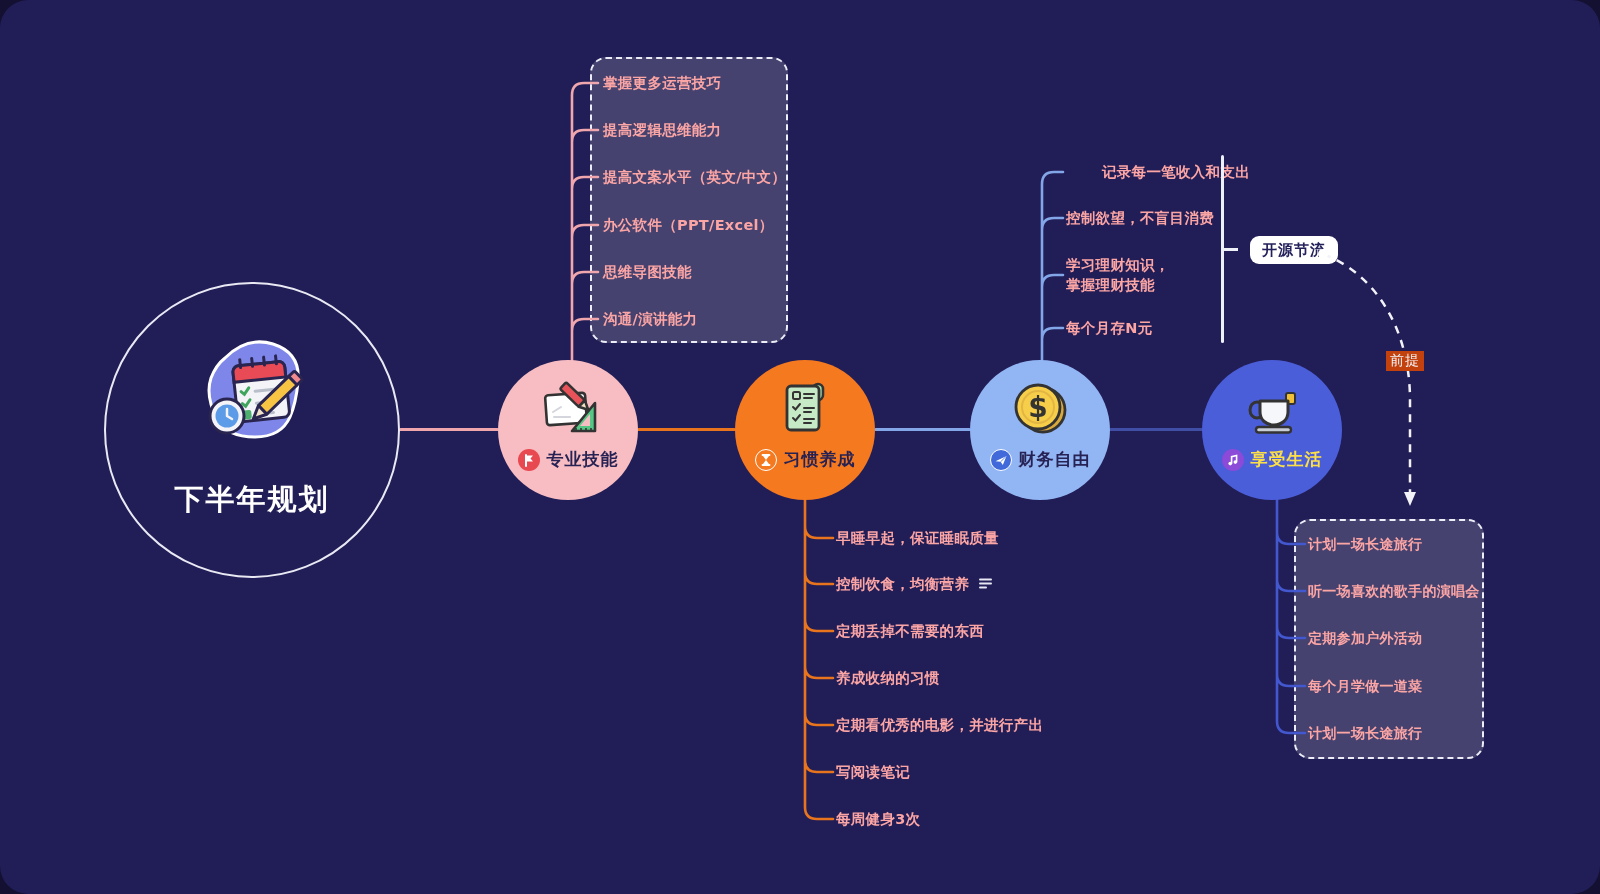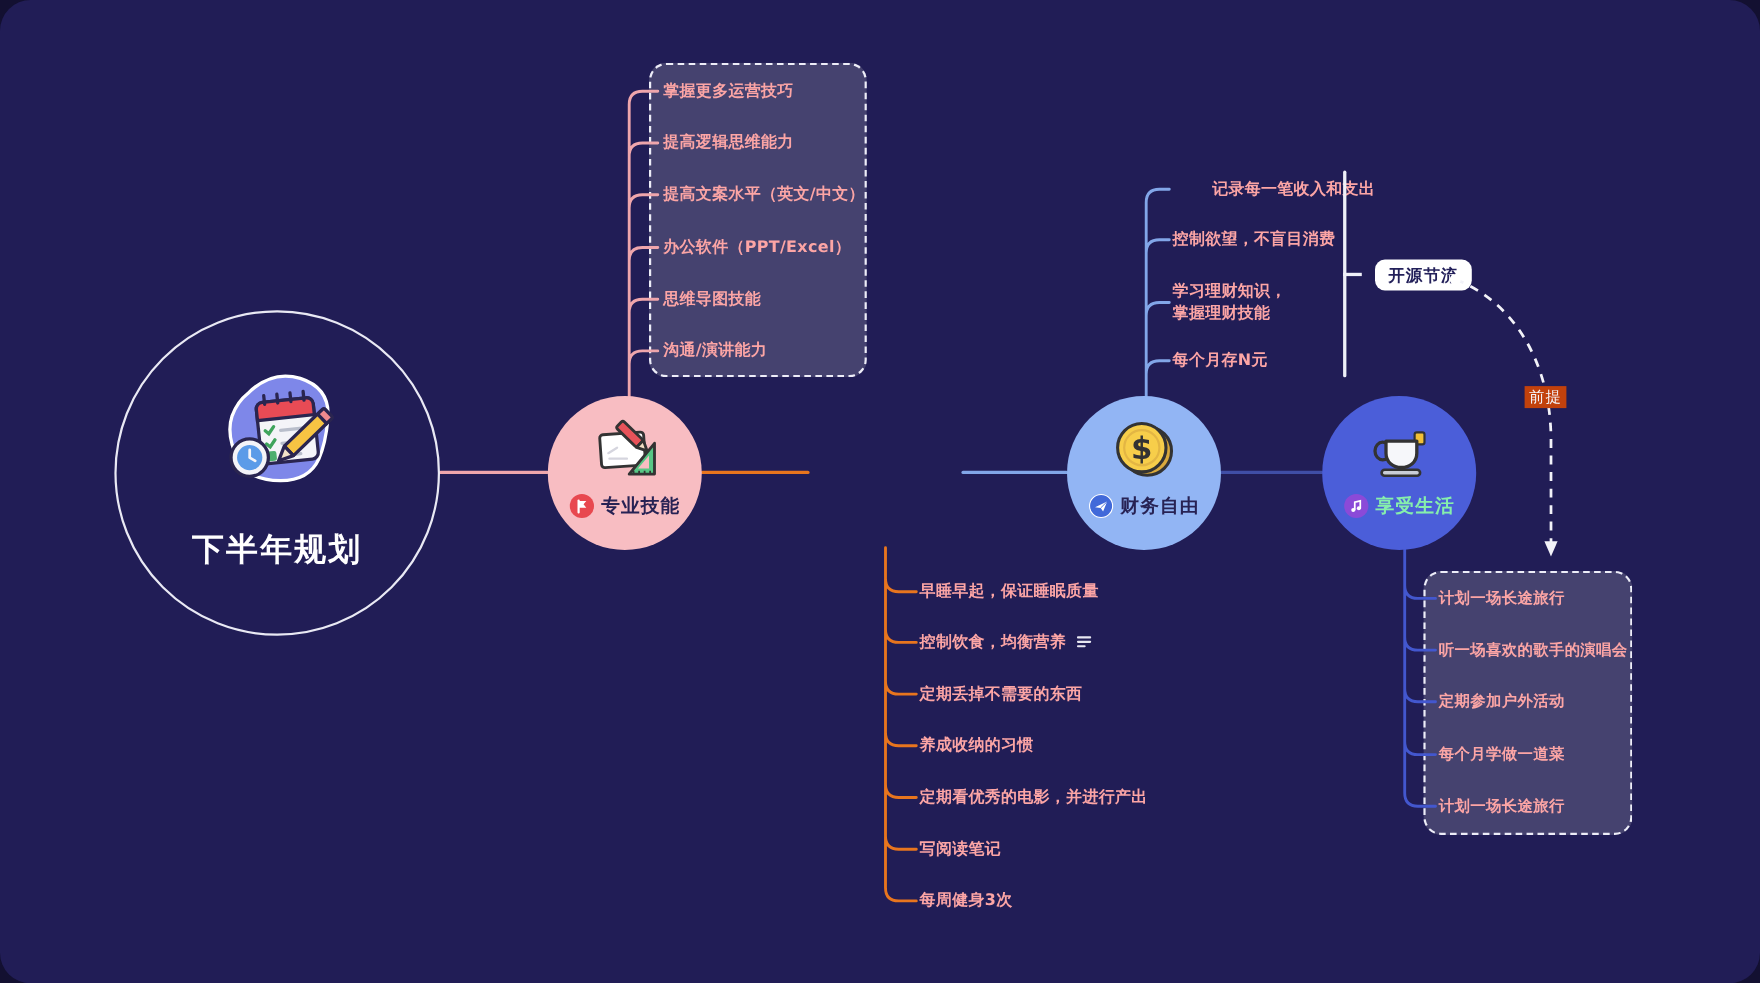--- a/index.html
+++ b/index.html
@@ -30,21 +30,21 @@
            align-items:center; justify-content:center; flex:none; }
   .t-label { font-size:17px; font-weight:700; letter-spacing:1px; color:#272254; white-space:nowrap; }
   #topic-skills  { left:498px;  background:#F8BDC2; }
   #topic-habits  { left:735px;  background:#F5791F; }
   #topic-finance { left:970px;  background:#92B5F4; }
   #topic-life    { left:1202px; background:#4B5ED9; }
   #topic-skills  .badge { background:#E8484F; }
   #topic-habits  .badge { background:transparent; border:1.6px solid #FFFFFF; }
   #topic-finance .badge { background:#4169D9; border:1.6px solid #FFFFFF; }
   #topic-life    .badge { background:#8B4AD8; }
-  #topic-life    .t-label { color:#86efac; }
+  #topic-life    .t-label { color:#fde047; }
 
   
   .boundary { position:absolute; background:#45426F; border:2px dashed #EDEDF8; border-radius:16px; }
   #boundary-skills { left:590px; top:57px;  width:198px; height:286px; }
   #boundary-life   { left:1294px; top:519px; width:190px; height:240px; }
 
   
   .connector { position:absolute; pointer-events:none; }
 
   
@@ -134,20 +134,39 @@
       <span class="badge">
         <svg width="14" height="14" viewBox="0 0 14 14">
           <path d="M4,2 v11" stroke="#FFF" stroke-width="2" stroke-linecap="round"></path>
           <path d="M4,2.5 h7 l-2.5,3 2.5,3 H4 z" fill="#FFF"></path>
         </svg>
       </span>
       <span class="t-label">专业技能</span>
     </div>
   </div>
 
+  <div class="topic" id="topic-habits">
+    <svg class="t-icon" width="64" height="64" viewBox="0 0 64 64">
+      <rect x="40" y="8" width="10" height="16" rx="5" fill="#A8DCA8" stroke="#333" stroke-width="2.6"></rect>
+      <rect x="14" y="10" width="32" height="44" rx="4" fill="#C6E9C6" stroke="#333" stroke-width="2.8"></rect>
+      <rect x="20" y="16" width="7" height="7" rx="1.5" fill="none" stroke="#333" stroke-width="2"></rect>
+      <path d="M31,18 h10 M31,22 h8" stroke="#333" stroke-width="2" stroke-linecap="round"></path>
+      <path d="M20,31 l2.5,2.5 4.5,-5.5 M20,42 l2.5,2.5 4.5,-5.5" stroke="#333" stroke-width="2" fill="none" stroke-linecap="round"></path>
+      <path d="M31,32 h10 M31,36 h7 M31,43 h10 M31,47 h7" stroke="#333" stroke-width="2" stroke-linecap="round"></path>
+    </svg>
+    <div class="label-row">
+      <span class="badge">
+        <svg width="14" height="14" viewBox="0 0 14 14">
+          <path d="M3.5,2 h7 M3.5,12 h7" stroke="#FFF" stroke-width="1.8" stroke-linecap="round"></path>
+          <path d="M4,3 h6 l-3,4 z M4,11 h6 l-3,-4 z" fill="#FFF"></path>
+        </svg>
+      </span>
+      <span class="t-label">习惯养成</span>
+    </div>
+  </div>
 
   <div class="topic" id="topic-finance">
     <svg class="t-icon" width="64" height="64" viewBox="0 0 64 64">
       <circle cx="35" cy="34" r="22" fill="#D9A93C" stroke="#333" stroke-width="2.8"></circle>
       <circle cx="30" cy="31" r="22" fill="#F7CE4A" stroke="#333" stroke-width="2.8"></circle>
       <circle cx="30" cy="31" r="16" fill="none" stroke="#E3B644" stroke-width="2"></circle>
       <text x="30" y="41" text-anchor="middle" font-size="28" font-weight="700" fill="#333">$</text>
     </svg>
     <div class="label-row">
       <span class="badge">

